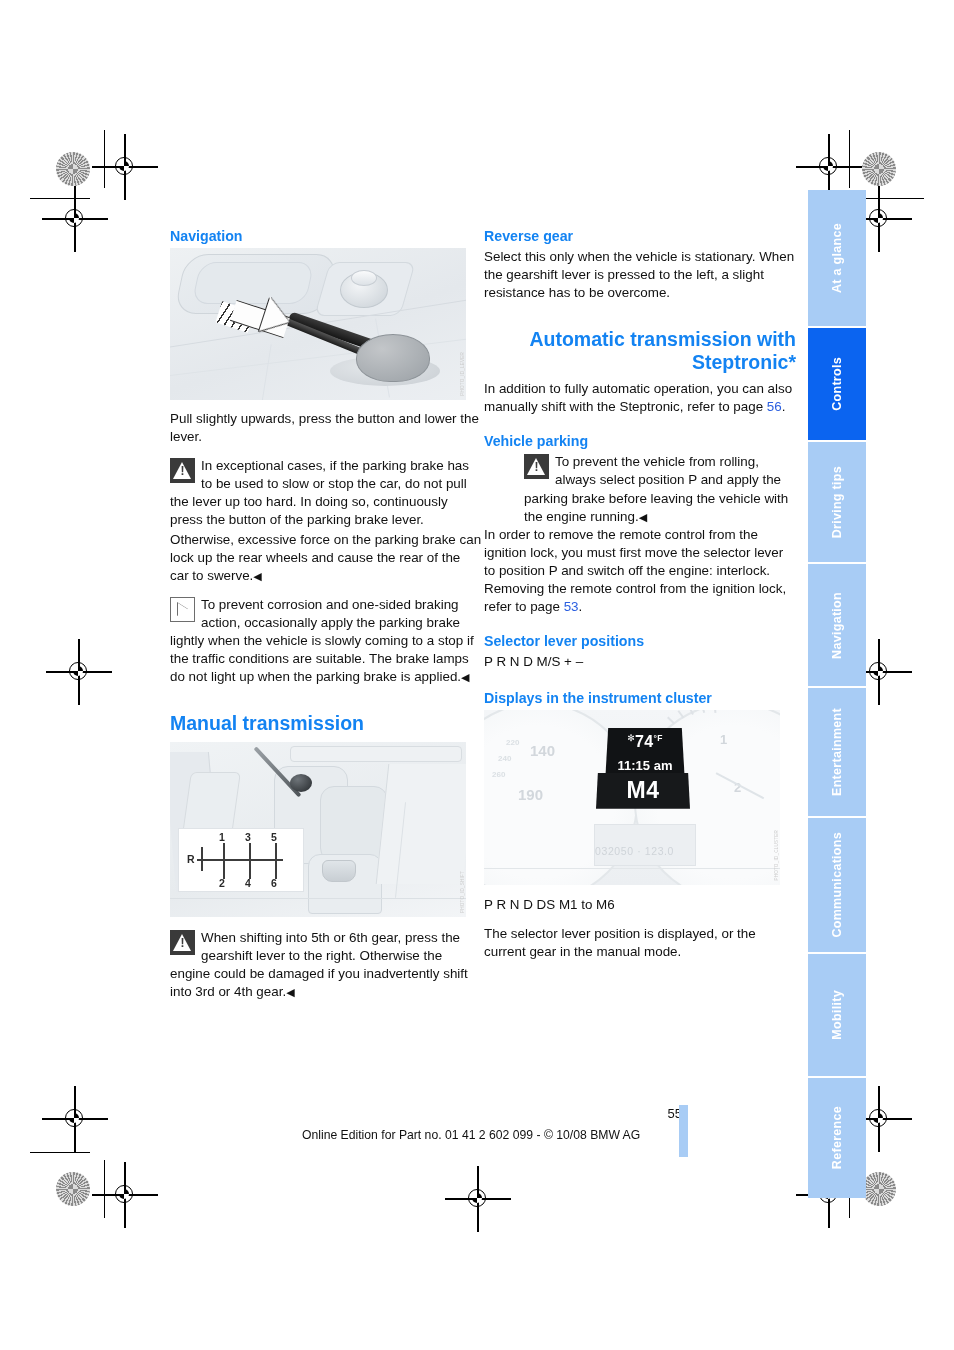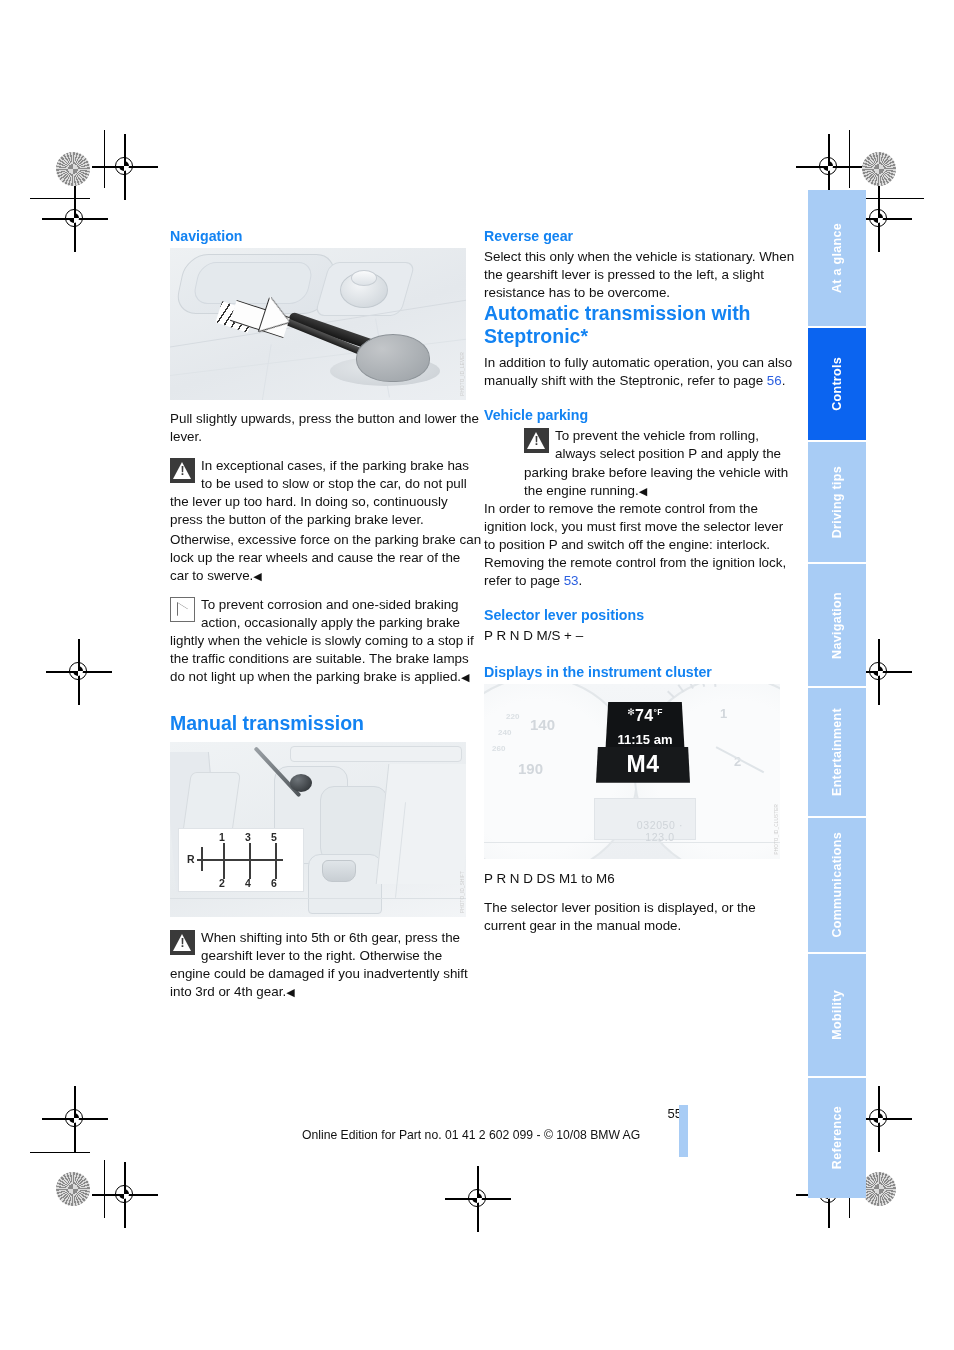--- a/index.html
+++ b/index.html
@@ -134,21 +134,21 @@
   .f3 .lcd1{position:absolute;left:121px;top:18px;width:80px;height:56px;background:#111315;
        clip-path:polygon(4% 0,96% 0,100% 100%,0 100%);color:#fff;}
   .f3 .lcd1 .temp{position:absolute;left:0;right:0;top:5px;text-align:center;font-size:16px;font-weight:bold;letter-spacing:.3px;}
   .f3 .lcd1 .temp .u{font-size:8.5px;vertical-align:super;}
   .f3 .lcd1 .temp .star{font-size:9px;vertical-align:super;}
   .f3 .lcd1 .time{position:absolute;left:0;right:0;top:30px;text-align:center;font-size:13px;font-weight:bold;}
   .f3 .lcd2{position:absolute;left:112px;top:63px;width:94px;height:36px;background:#17191b;
        clip-path:polygon(2% 0,98% 0,100% 100%,0 100%);color:#fff;}
   .f3 .lcd2 .gear{position:absolute;left:0;right:0;top:4px;text-align:center;font-size:23px;font-weight:bold;letter-spacing:.5px;}
   .f3 .odo{position:absolute;left:110px;top:114px;width:100px;height:40px;background:#eceff2;border:1px solid #e0e4e8;}
-  .f3 .odo .t{position:absolute;left:0;right:0;top:20px;text-align:center;font-size:10.5px;font-weight:normal;color:#cfd4d9;letter-spacing:.6px;margin-left:30px;}
+  .f3 .odo .t{position:absolute;left:0;right:0;top:20px;text-align:left;font-size:10.5px;font-weight:normal;color:#cfd4d9;letter-spacing:.6px;}
   .f3 .baseline{position:absolute;left:0;top:158px;width:100%;height:1.2px;background:#e2e6e9;}
 
   
   .pagenum{position:absolute;right:0;top:0;font-size:13px;color:#111;}
   .footer{position:absolute;left:170px;top:1128px;width:556px;height:20px;}
   .footer .txt{position:absolute;left:132px;top:0;font-size:12.2px;color:#111;white-space:nowrap;}
   .footmark{position:absolute;left:679px;top:1105px;width:9px;height:52px;background:#a8ccf5;}
 </style>
 </head>
 <body>
@@ -358,21 +358,21 @@
     <div class="note warn" style="margin-top:12px;">
       <span class="ico"></span><span>When shifting into 5th or 6th gear, press the gearshift lever to the right. Otherwise the engine could be damaged if you inadvertently shift into 3rd or 4th gear.</span><span class="endmark">◀</span>
     </div>
   </div>
 
   <div class="col col-right">
 
     <h2 class="sub">Reverse gear</h2>
     <p>Select this only when the vehicle is stationary. When the gearshift lever is pressed to the left, a slight resistance has to be overcome.</p>
 
-    <h1 class="sec" style="">Automatic transmission with Steptronic*</h1>
+    <h1 class="sec" style="margin-top:26px;text-align:right;">Automatic transmission with Steptronic*</h1>
     <p><span>In addition to fully automatic operation, you can also manually shift with the Steptronic, refer to page </span><span class="pg">56</span><span>.</span></p>
 
     <h2 class="sub gap">Vehicle parking</h2>
     <div class="note warn" style="margin-top:3px;margin-left:40px;">
       <span class="ico"></span><span>To prevent the vehicle from rolling, always select position P and apply the parking brake before leaving the vehicle with the engine running.</span><span class="endmark">◀</span>
     </div>
 
     <p><span>In order to remove the remote control from the ignition lock, you must first move the selector lever to position P and switch off the engine: interlock. Removing the remote control from the ignition lock, refer to page </span><span class="pg">53</span><span>.</span></p>
 
     <h2 class="sub gap">Selector lever positions</h2>

